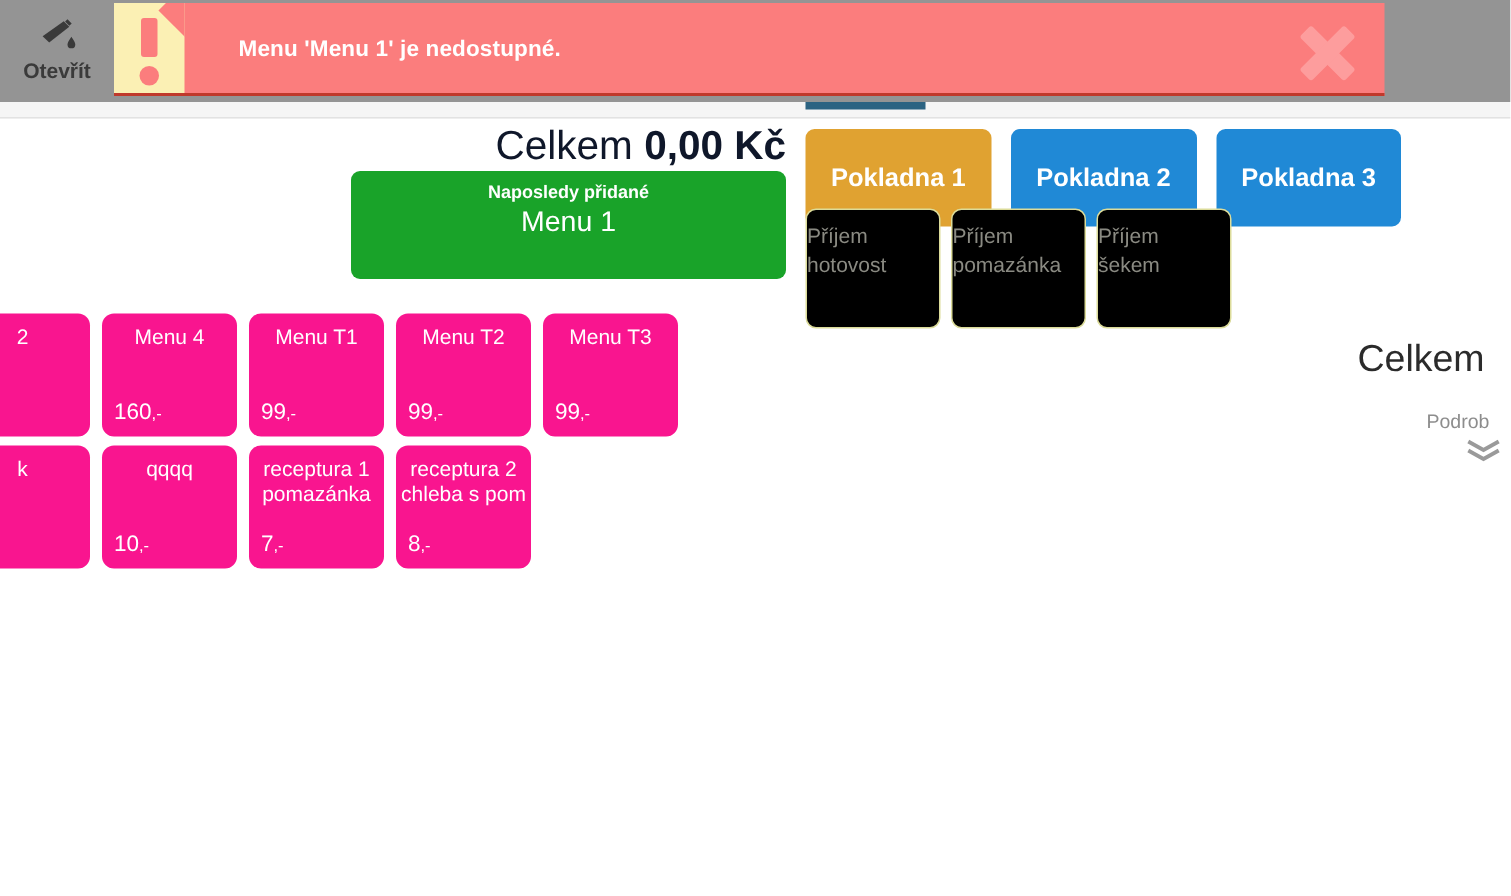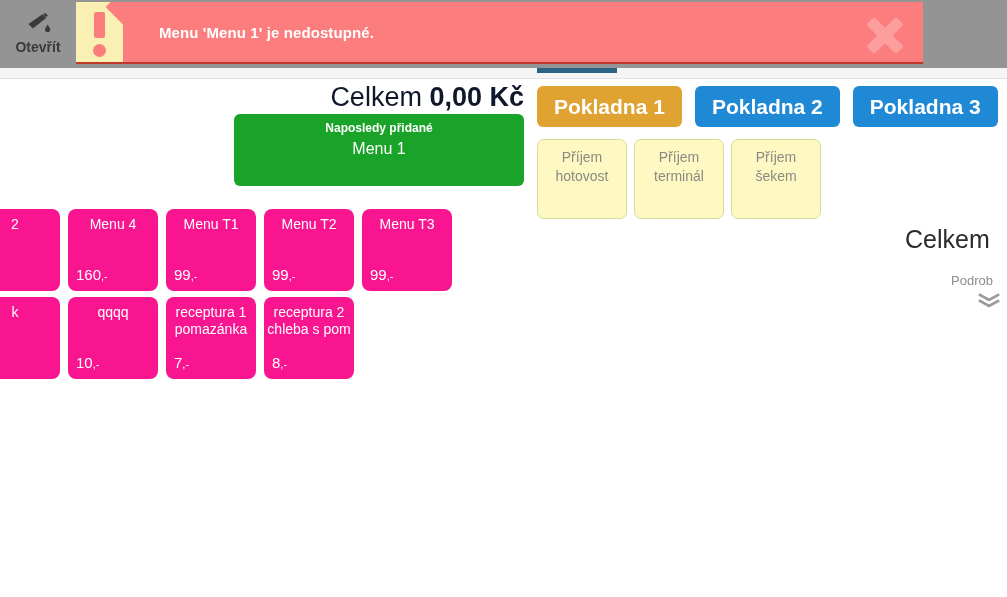--- a/index.html
+++ b/index.html
@@ -159,64 +159,64 @@
     user-select: none;
     padding-top: 6px;
     box-sizing: border-box;
   }
   .last-added .small {
     font-size: 12px;
     font-weight: bold;
     line-height: 16px;
   }
   .last-added .big {
-    font-size: 16px;
+    font-size: 19px;
     line-height: 26px;
   }
 
   
   .registers {
     position: absolute;
     left: 537px; top: 86px;
     display: flex;
     gap: 13px;
   }
   .reg-btn {
     height: 41px;
-    padding: 0 17px;
+    padding: 12px 17px;
     border-radius: 6px;
     color: #ffffff;
-    font-size: 21px;
+    font-size: 17px;
     font-weight: bold;
     display: flex;
     align-items: center;
     justify-content: center;
     cursor: pointer;
     user-select: none;
     white-space: nowrap;
   }
   .reg-btn.active { background: #e0a231; }
   .reg-btn.idle   { background: #2089d6; }
 
   
   .payments {
     position: absolute;
     left: 537px; top: 139px;
     display: flex;
     gap: 7px;
   }
   .pay-btn {
     width: 90px; height: 80px;
-    background: #fef9c3;
+    background: #000000;
     border: 1px solid #dcdc9a;
     border-radius: 7px;
     color: #8a8a82;
     font-size: 14px;
     line-height: 19px;
-    text-align: center;
+    text-align: left;
     padding-top: 8px;
     box-sizing: border-box;
     cursor: pointer;
     user-select: none;
   }
 
   
   .tiles {
     position: absolute;
     left: -30px; top: 209px;
@@ -328,21 +328,21 @@
   <div class="reg-btn idle">Pokladna 3</div>
 </div>
 
 <div class="payments">
   <div class="pay-btn">
     <div>Příjem</div>
     <div>hotovost</div>
   </div>
   <div class="pay-btn">
     <div>Příjem</div>
-    <div>terminál</div>
+    <div>pomazánka</div>
   </div>
   <div class="pay-btn">
     <div>Příjem</div>
     <div>šekem</div>
   </div>
 </div>
 
 <div class="tiles">
 
   <div class="tile-row">

